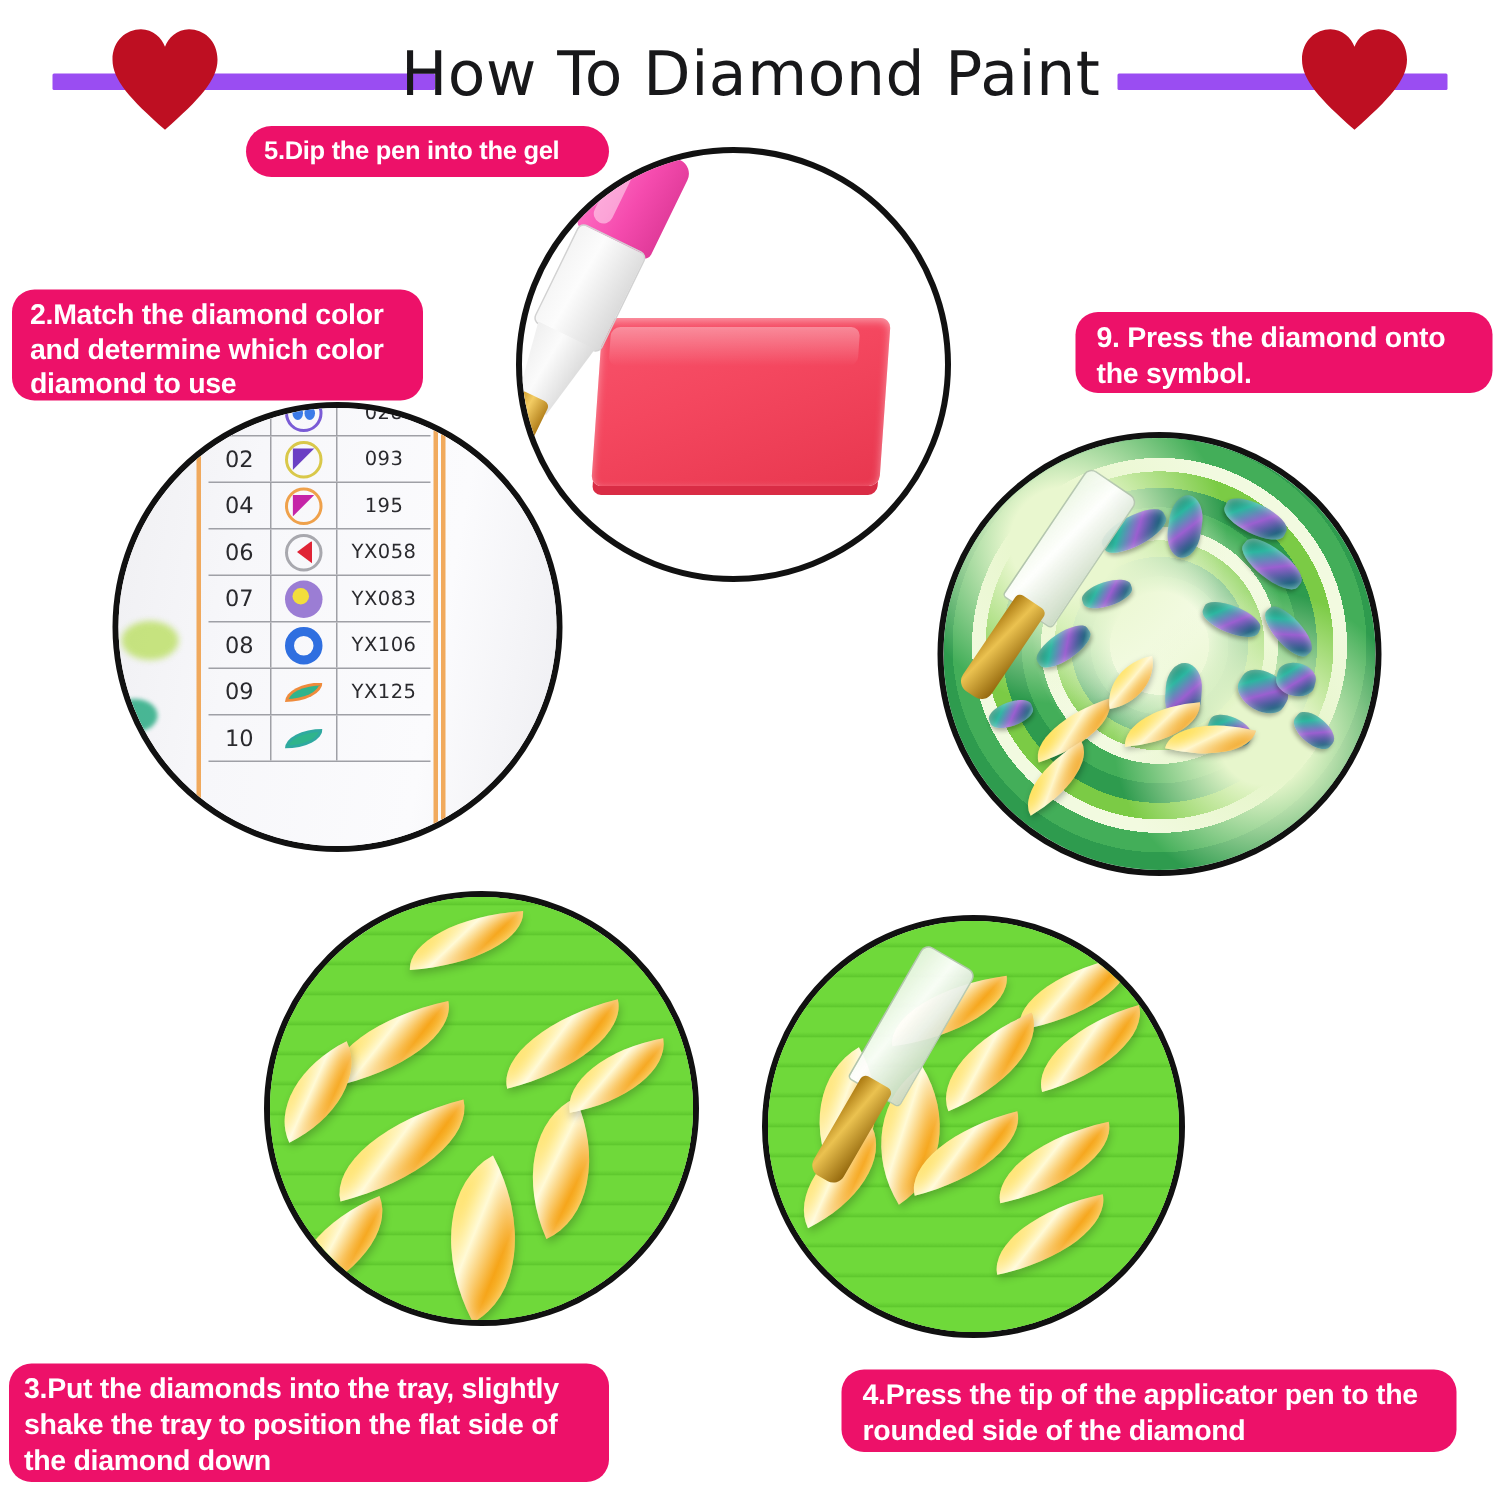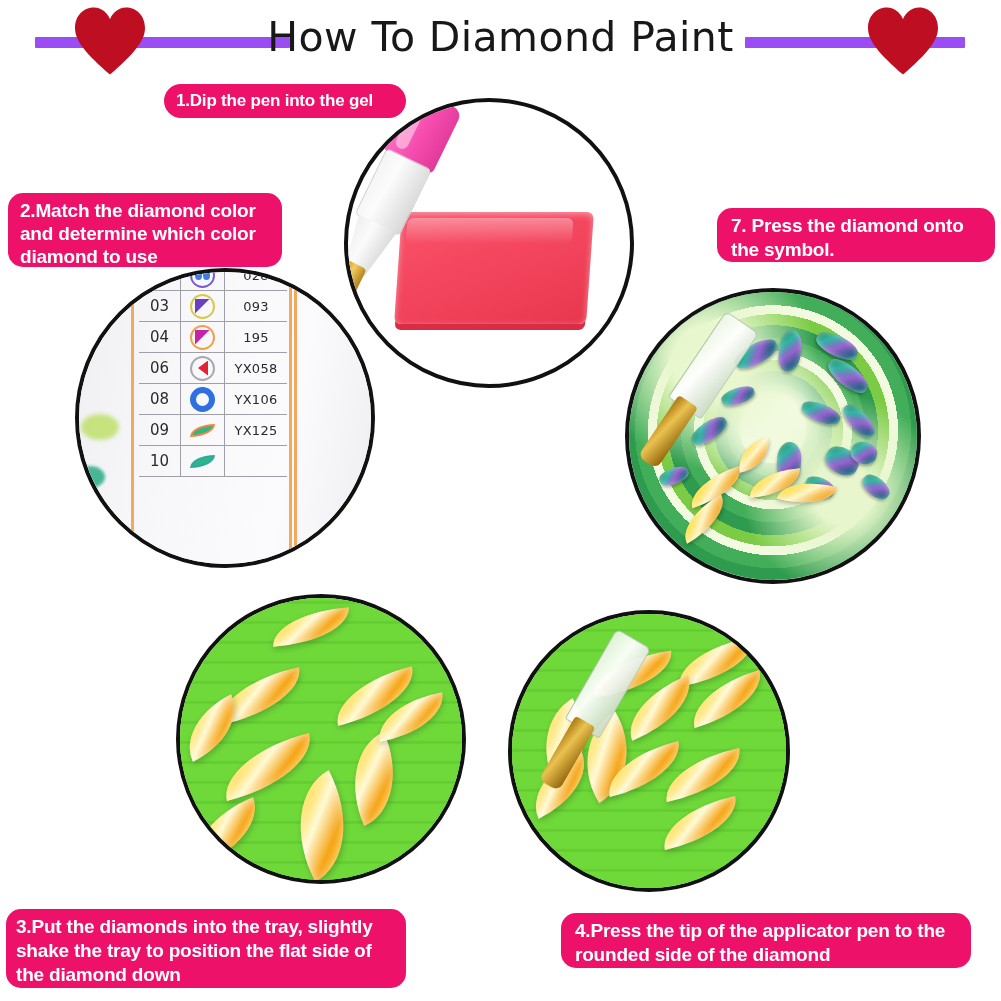--- a/index.html
+++ b/index.html
@@ -1,21 +1,21 @@
 <!DOCTYPE html>
 <html><head>
 <meta charset="utf-8">
 <style>
   html,body{margin:0;padding:0;background:#ffffff;}
   body{width:1001px;height:1001px;position:relative;overflow:hidden;
        font-family:"Liberation Sans","DejaVu Sans",sans-serif;}
   #stage{position:absolute;inset:0;width:1001px;height:1001px;background:#fff;}
 
   
-  .hdr{position:absolute;left:0;top:0;width:825px;height:78px;}
+  .hdr{position:absolute;left:0;top:12px;width:825px;height:78px;}
   .rule{position:absolute;top:37px;height:11px;background:#9A4DF2;border-radius:1px;}
   .rule.l{left:35px;width:255px;}
   .rule.r{left:745px;width:220px;}
   .heart{position:absolute;top:6px;width:76px;height:70px;}
   .heart.l{left:72px;}
   .heart.r{left:865px;}
   .heart svg{width:100%;height:100%;display:block;}
   .title{position:absolute;left:0;top:12px;width:1001px;text-align:center;
          font-size:41px;line-height:50px;color:#18181a;letter-spacing:.4px;
          font-family:"DejaVu Sans","Liberation Sans",sans-serif;font-weight:400;}
@@ -140,21 +140,21 @@
     </div>
     <div class="heart r">
       <svg viewBox="0 0 100 96">
           <path d="M50 94 C 18 66 2 48 2 30 C 2 12 15 2 28 2 C 39 2 47 10 50 18 C 53 10 61 2 72 2 C 85 2 98 12 98 30 C 98 48 82 66 50 94 Z" fill="#BE0F22"></path>
         </svg>
     </div>
 
     <div class="title">How To Diamond Paint</div>
   </div>
 
-  <div class="lbl" id="lbl1">1.Dip the pen into the gel</div>
+  <div class="lbl" id="lbl1">5.Dip the pen into the gel</div>
 
   <div class="circ" id="c1">
     <div class="inner">
       <div class="gel"></div>
       <div class="pen1">
         <div class="cap"></div>
         <div class="barrel"></div>
         <div class="cone"></div>
         <div class="tip"></div>
       </div>
@@ -176,21 +176,21 @@
               <span class="cid">06</span>
               <span class="csym">
                 <span class="sym" style="width:25px;height:25px;border-radius:50%;position:relative;box-sizing:border-box;border:2px solid #7A5BD6;">
         <i style="position:absolute;left:3px;top:6px;width:7px;height:9px;border-radius:50%;background:#3C7BE8;"></i>
         <i style="position:absolute;left:11px;top:6px;width:7px;height:9px;border-radius:50%;background:#3C7BE8;"></i>
                 </span>
               </span>
               <span class="ccode">028</span>
             </div>
             <div class="trow">
-              <span class="cid">03</span>
+              <span class="cid">02</span>
               <span class="csym">
                 <span class="sym" style="width:25px;height:25px;border-radius:50%;position:relative;box-sizing:border-box;border:2px solid #D9C84A;">
         <i style="position:absolute;left:3px;top:3px;width:15px;height:15px;background:#6B3FC4;clip-path:polygon(0 0,100% 0,0 100%);"></i>
                 </span>
               </span>
               <span class="ccode">093</span>
             </div>
             <div class="trow">
               <span class="cid">04</span>
               <span class="csym">
@@ -203,20 +203,29 @@
             <div class="trow">
               <span class="cid">06</span>
               <span class="csym">
                 <span class="sym" style="width:25px;height:25px;border-radius:50%;position:relative;box-sizing:border-box;border:2px solid #A8A8AE;">
         <i style="position:absolute;left:6px;top:3px;width:10px;height:15px;background:#E02436;clip-path:polygon(100% 0,100% 100%,0 50%);"></i>
                 </span>
               </span>
               <span class="ccode">YX058</span>
             </div>
             <div class="trow">
+              <span class="cid">07</span>
+              <span class="csym">
+                <span class="sym" style="width:25px;height:25px;border-radius:50%;position:relative;box-sizing:border-box;background:#9B7DD4;">
+        <i style="position:absolute;left:5px;top:5px;width:11px;height:11px;border-radius:50%;background:#F2DE3C;"></i>
+                </span>
+              </span>
+              <span class="ccode">YX083</span>
+            </div>
+            <div class="trow">
               <span class="cid">08</span>
               <span class="csym">
                 <span class="sym" style="width:25px;height:25px;border-radius:50%;position:relative;box-sizing:border-box;border:6px solid #2F6FE0;"></span>
               </span>
               <span class="ccode">YX106</span>
             </div>
             <div class="trow">
               <span class="cid">09</span>
               <span class="csym">
                 <span class="sym" style="width:25px;height:25px;border-radius:50%;position:relative;box-sizing:border-box;border:none;">
@@ -232,21 +241,21 @@
         <i style="position:absolute;left:0;top:6px;width:25px;height:13px;background:#2FB48C;border:2px solid #2FA9A0;box-sizing:border-box;border-radius:100% 0 100% 0;"></i>
                 </span>
               </span>
               <span class="ccode"></span>
             </div>
           </div>
       </div>
     </div>
   </div>
 
-  <div class="lbl" id="lbl5">7.  Press the diamond onto the symbol.</div>
+  <div class="lbl" id="lbl5">9.  Press the diamond onto the symbol.</div>
 
   <div class="circ" id="c5">
     <div class="inner">
       <div class="mos"></div>
       <div id="c5-gems">
           <div class="mgem m" style="left: 104px; top: 52px; width: 46px; height: 20px; transform: rotate(-28deg);"></div>
           <div class="mgem m" style="left: 150px; top: 38px; width: 22px; height: 42px; transform: rotate(8deg);"></div>
           <div class="mgem m" style="left: 186px; top: 44px; width: 44px; height: 20px; transform: rotate(26deg);"></div>
           <div class="mgem m" style="left: 196px; top: 74px; width: 46px; height: 20px; transform: rotate(38deg);"></div>
           <div class="mgem m" style="left: 60px; top: 130px; width: 40px; height: 18px; transform: rotate(-34deg);"></div>

